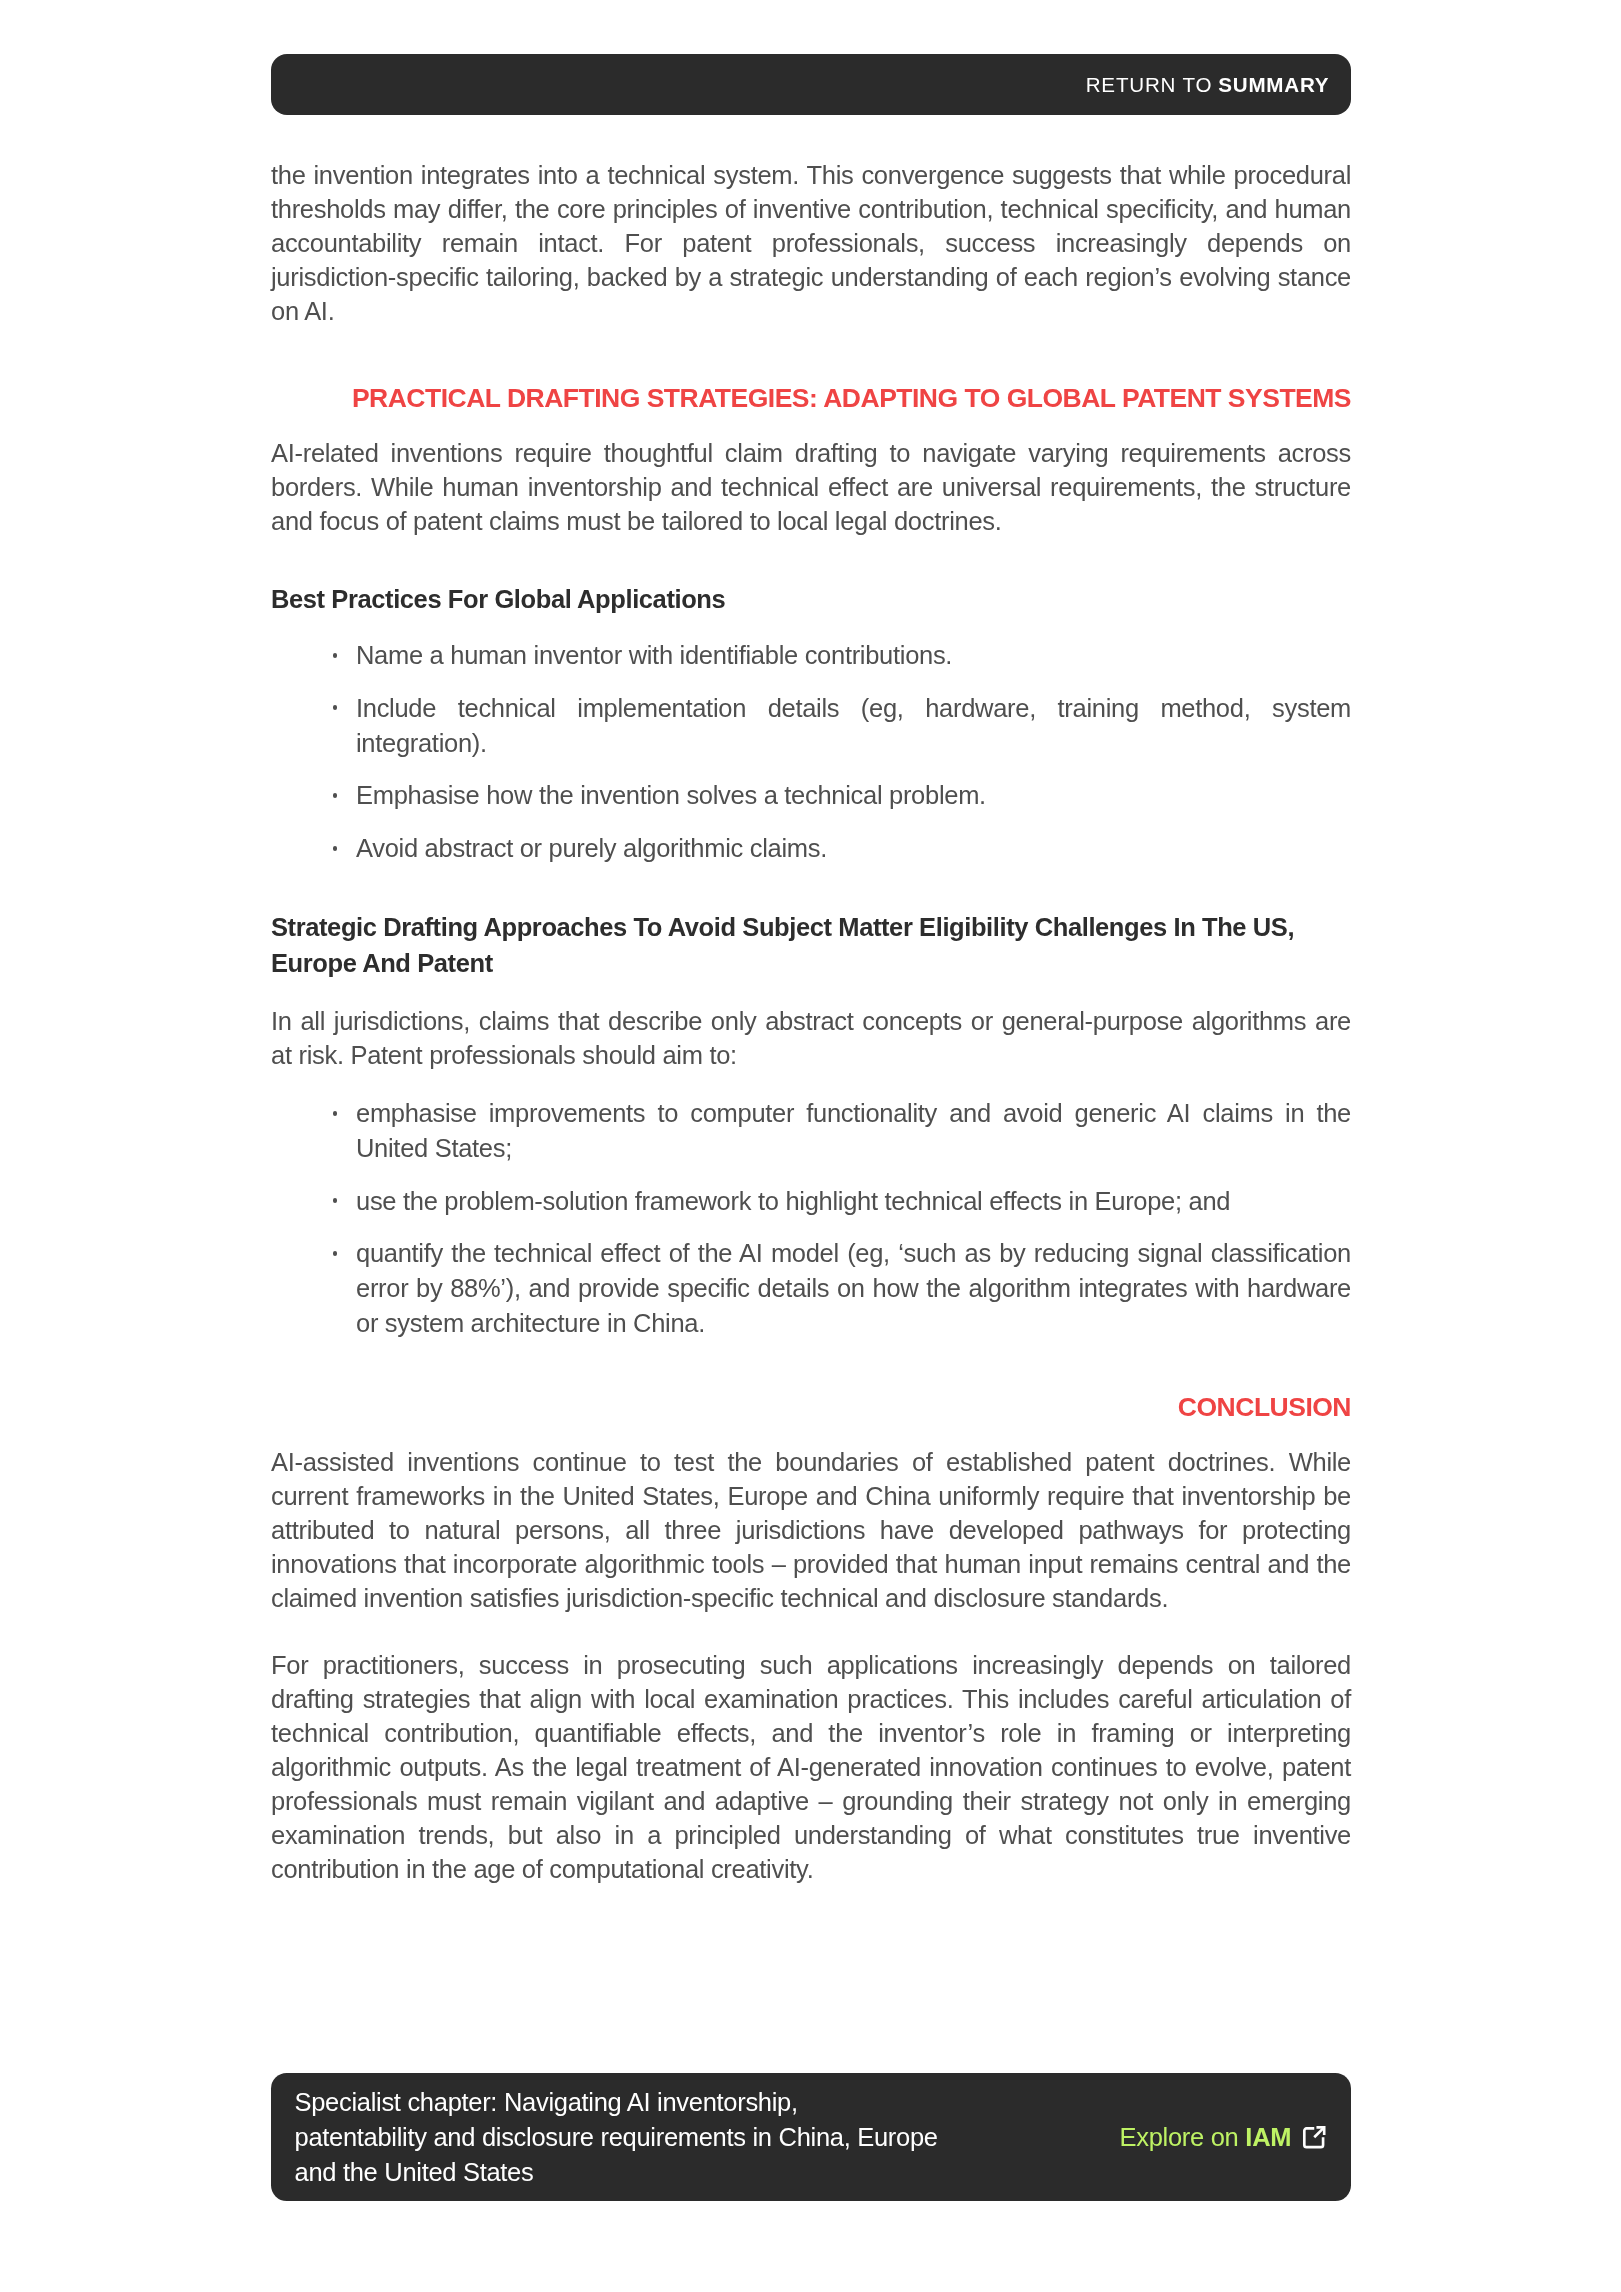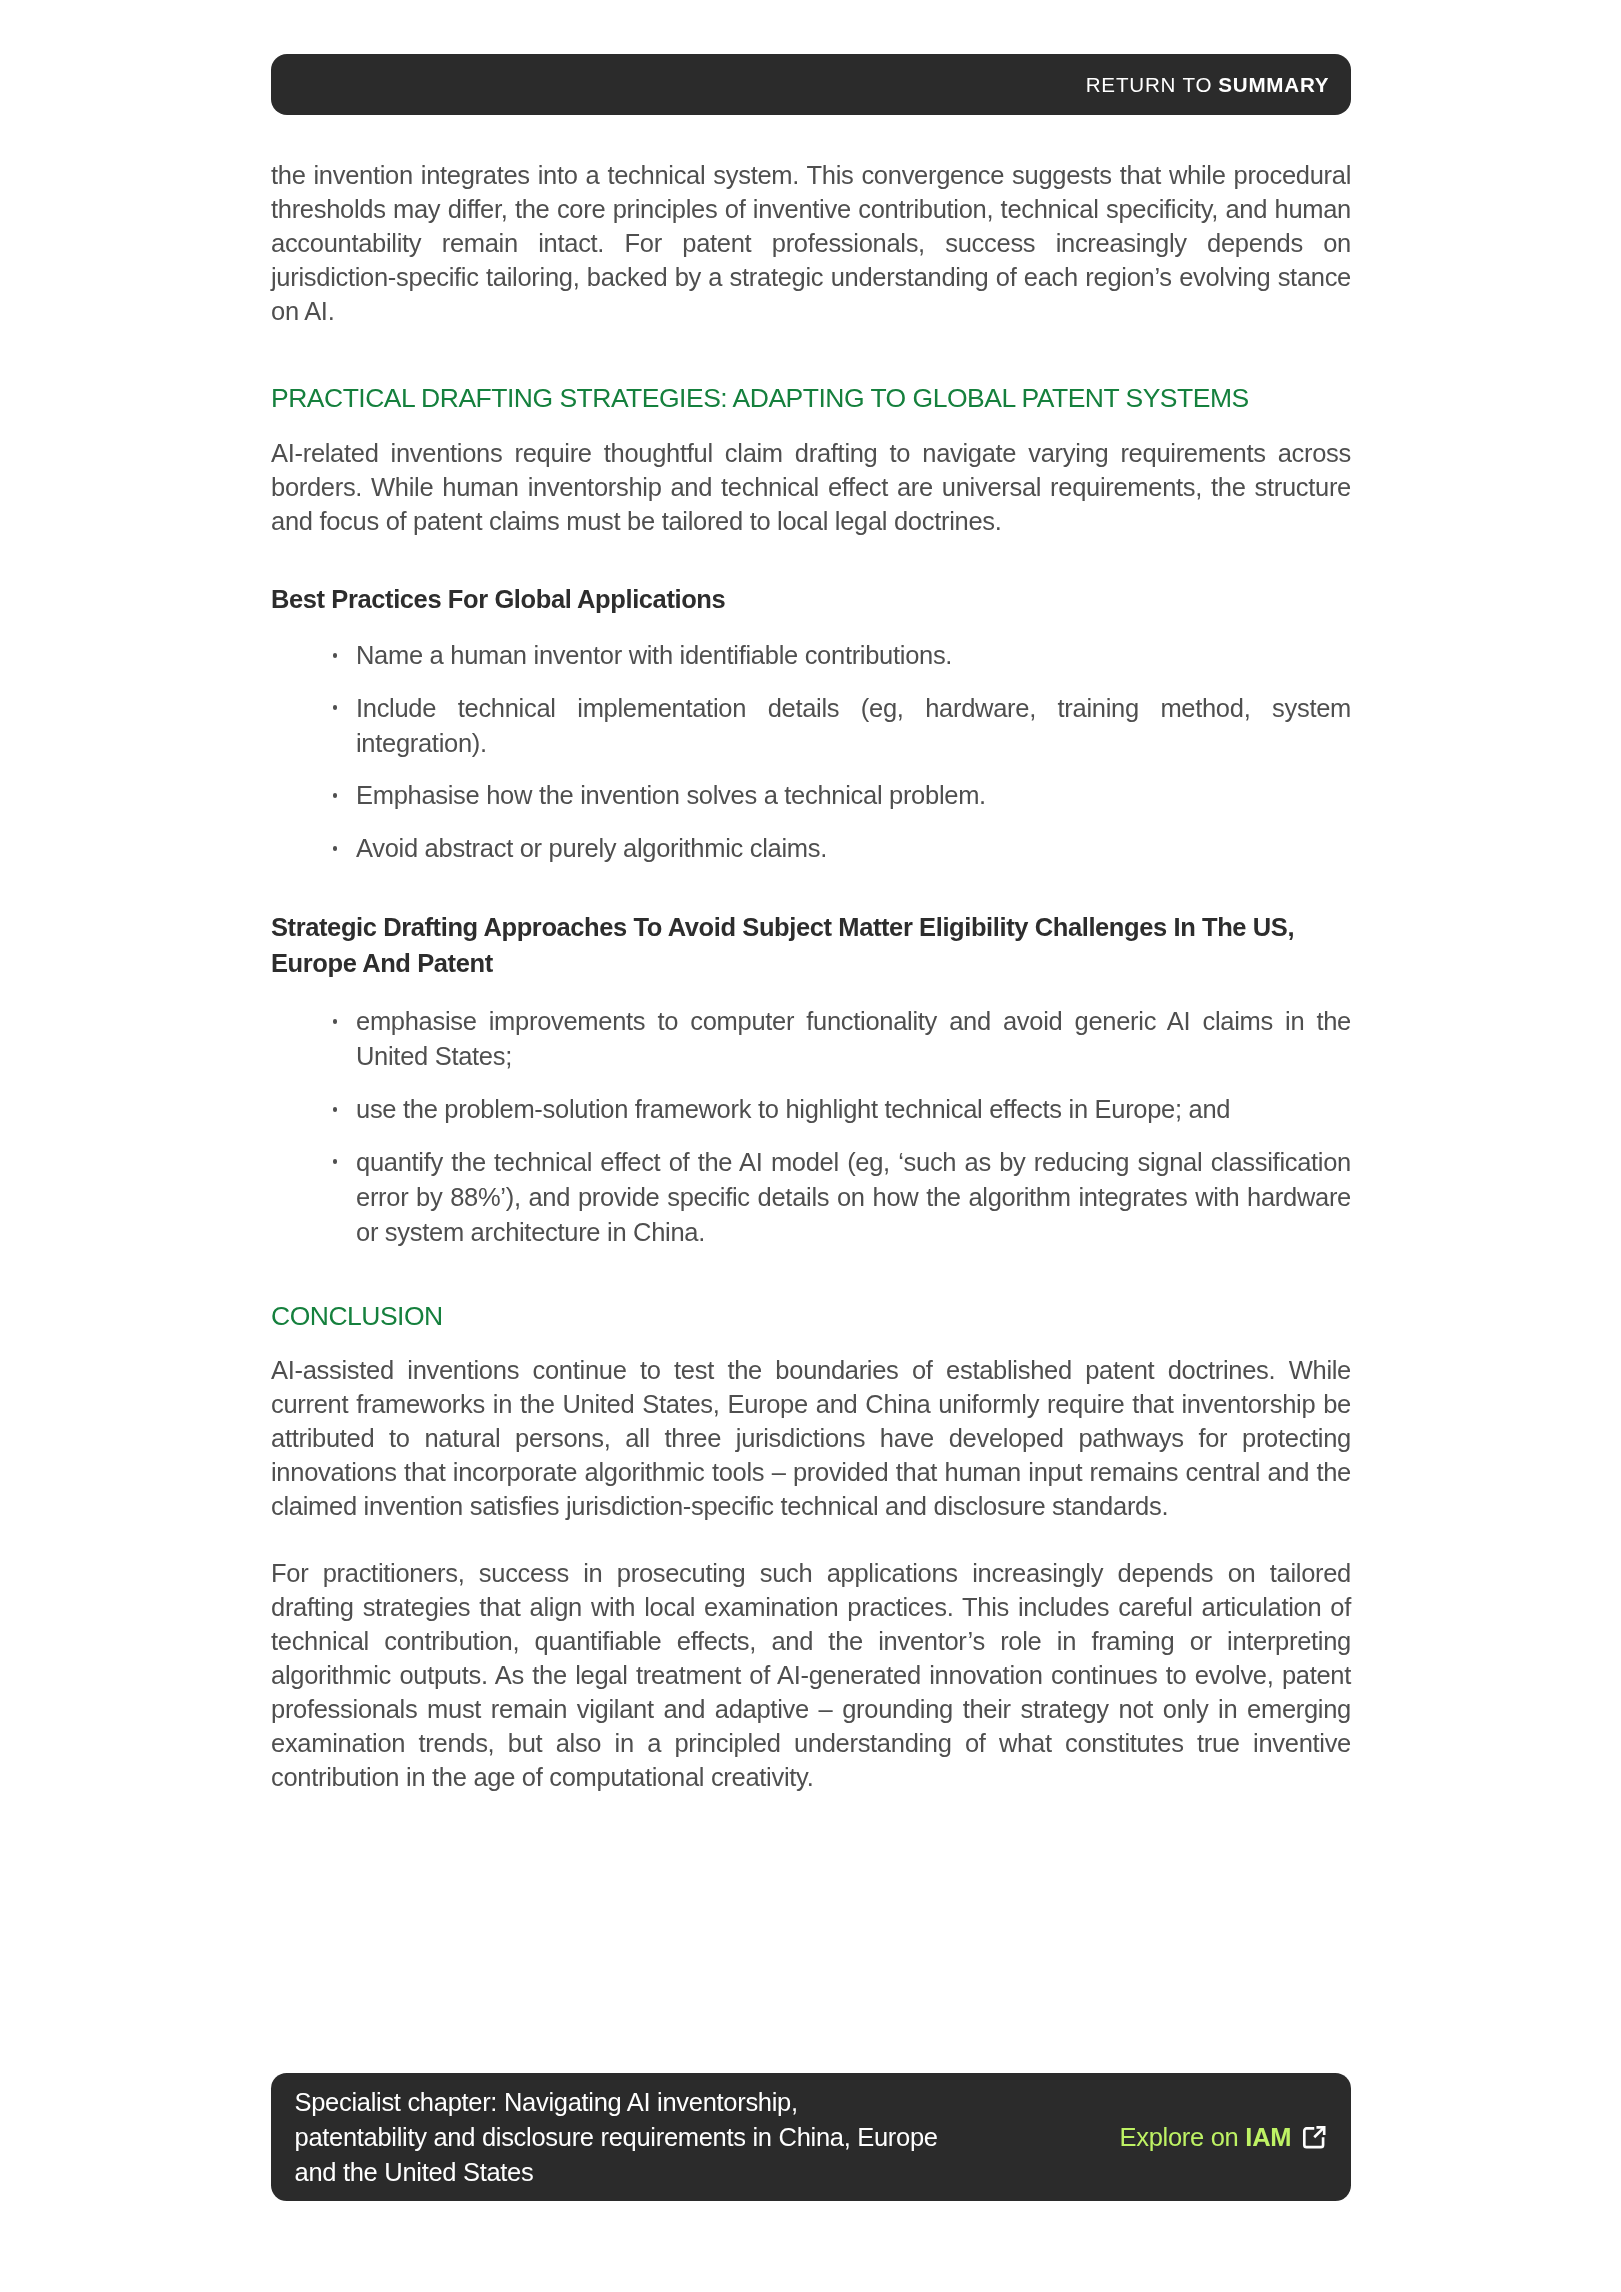--- a/index.html
+++ b/index.html
@@ -46,26 +46,27 @@
     width: 1080px;
     color: #4f4f4f;
     font-size: 25.5px;
     line-height: 34px;
     letter-spacing: -0.3px;
   }
 
   .content p { text-align: justify; }
 
   h2.section-heading {
-    color: #15803d;
+    color: #ef4444;
     font-size: 26.5px;
-    font-weight: normal;
+    font-weight: bold;
     letter-spacing: -0.5px;
     line-height: 35px;
     margin-top: 53px;
+    text-align: right;
   }
   h2.section-heading + p { margin-top: 19.6px; }
 
   h3.sub-heading {
     color: #2d2d2d;
     font-size: 25.5px;
     font-weight: bold;
     letter-spacing: -0.4px;
     line-height: 36px;
     margin-top: 43px;
@@ -150,20 +151,21 @@
 
     <h3 class="sub-heading">Best Practices For Global Applications</h3>
     <ul class="bullet-list">
       <li>Name a human inventor with identifiable contributions.</li>
       <li>Include technical implementation details (eg, hardware, training method, system integration).</li>
       <li>Emphasise how the invention solves a technical problem.</li>
       <li>Avoid abstract or purely algorithmic claims.</li>
     </ul>
 
     <h3 class="sub-heading after-list-heading">Strategic Drafting Approaches To Avoid Subject Matter Eligibility Challenges In The US, Europe And Patent</h3>
+    <p class="lead-in">In all jurisdictions, claims that describe only abstract concepts or general-purpose algorithms are at risk. Patent professionals should aim to:</p>
     <ul class="bullet-list second-list">
       <li>emphasise improvements to computer functionality and avoid generic AI claims in the United States;</li>
       <li>use the problem-solution framework to highlight technical effects in Europe; and</li>
       <li>quantify the technical effect of the AI model (eg, ‘such as by reducing signal classification error by 88%’), and provide specific details on how the algorithm integrates with hardware or system architecture in China.</li>
     </ul>
 
     <h2 class="section-heading conclusion-heading">CONCLUSION</h2>
     <p>AI-assisted inventions continue to test the boundaries of established patent doctrines. While current frameworks in the United States, Europe and China uniformly require that inventorship be attributed to natural persons, all three jurisdictions have developed pathways for protecting innovations that incorporate algorithmic tools – provided that human input remains central and the claimed invention satisfies jurisdiction-specific technical and disclosure standards.</p>
     <p class="conclusion-p2">For practitioners, success in prosecuting such applications increasingly depends on tailored drafting strategies that align with local examination practices. This includes careful articulation of technical contribution, quantifiable effects, and the inventor’s role in framing or interpreting algorithmic outputs. As the legal treatment of AI-generated innovation continues to evolve, patent professionals must remain vigilant and adaptive – grounding their strategy not only in emerging examination trends, but also in a principled understanding of what constitutes true inventive contribution in the age of computational creativity.</p>
 

